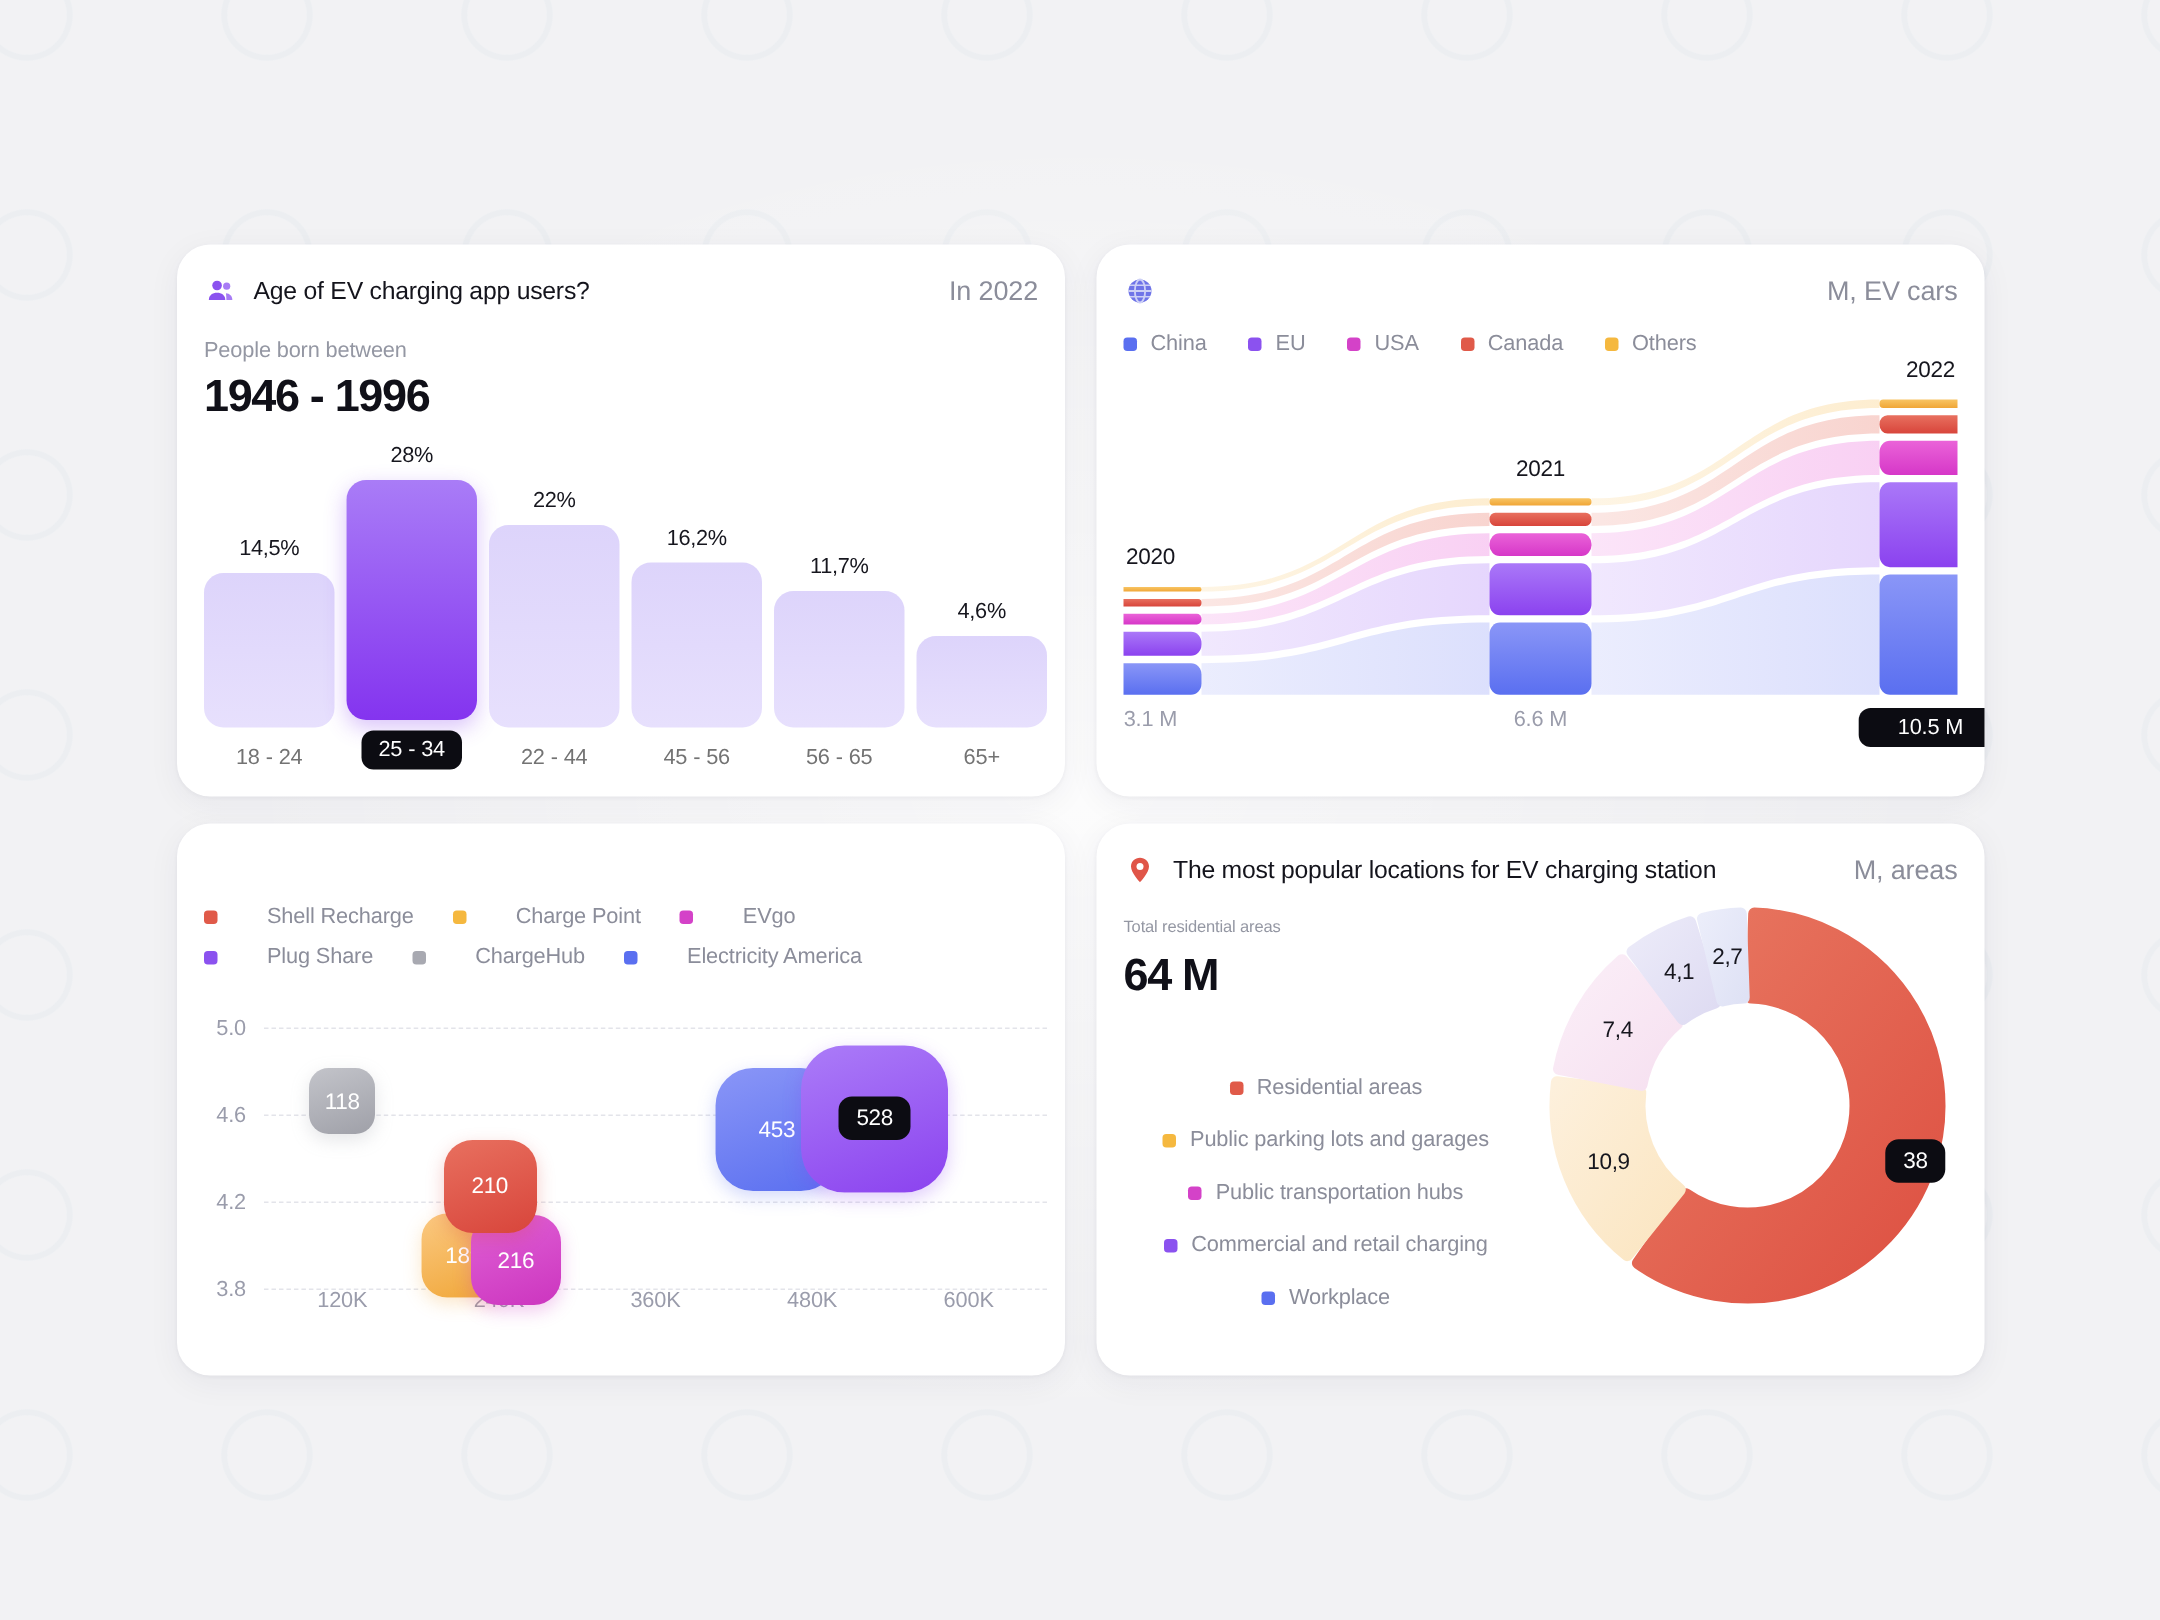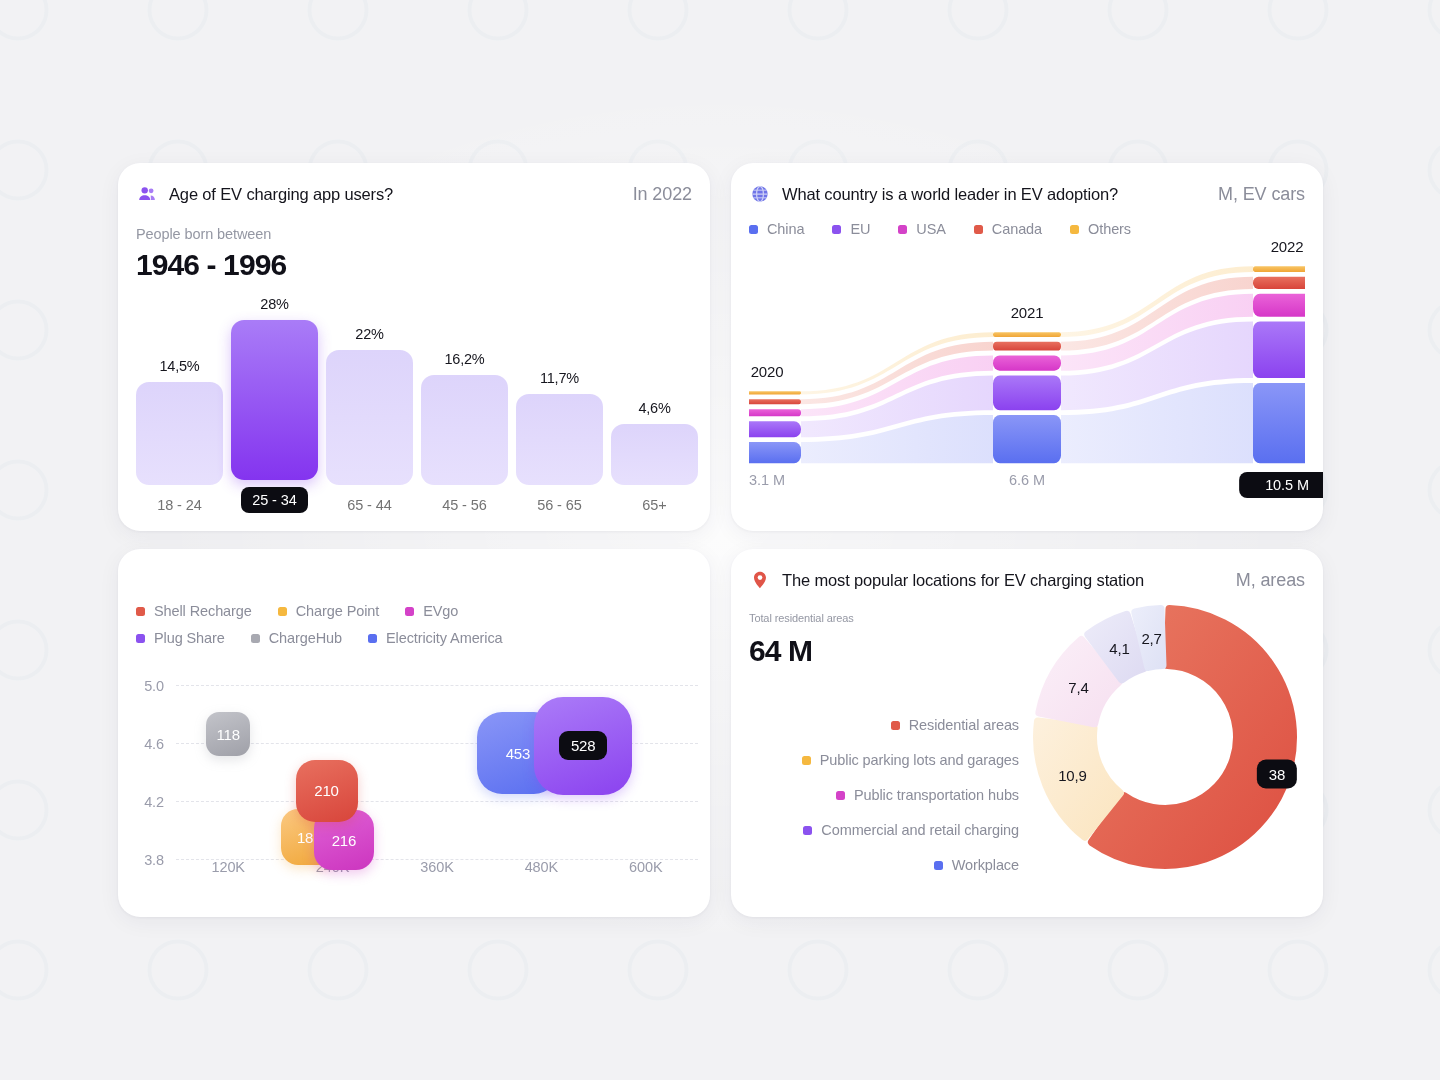--- a/index.html
+++ b/index.html
@@ -133,21 +133,21 @@
     position: absolute; font-size: 14.5px; color: #9a9cab; letter-spacing: -.1px;
     transform: translateX(-50%); white-space: nowrap;
   }
   .flow-total.is-active {
     color: #ffffff; background: #0c0c12; padding: 5px 26px; border-radius: 8px;
   }
 
   
   #card-apps .legend { position: absolute; left: 18px; top: 54px; width: 540px; gap: 0; }
   #card-apps .legend-row { display: flex; align-items: center; width: 100%; margin-bottom: 11px; }
-  #card-apps .legend-row .legend-item { margin-right: 26px; }
+  #card-apps .legend-row .legend-item { margin-right: 26px; gap: 24px; }
   #plot {
     position: absolute; left: 18px; right: 12px; top: 128px; bottom: 18px;
   }
   #plot-area {
     position: absolute; left: 40px; right: 0; top: 8px; bottom: 40px;
   }
   .grid-line {
     position: absolute; left: 0; right: 0; height: 0;
     border-top: 1.5px dashed #e3e4ea;
   }
@@ -177,21 +177,21 @@
   #card-loc .sub-label {
     position: absolute; left: 18px; top: 63px;
     font-size: 11px; color: #9497a3; letter-spacing: -.1px;
   }
   #card-loc .big-value {
     position: absolute; left: 18px; top: 85px;
     font-size: 30px; font-weight: 700; color: #101018; letter-spacing: -.9px;
   }
   #card-loc .legend {
     position: absolute; left: 18px; top: 168px; width: 270px;
-    flex-direction: column; align-items: flex-end; gap: 0;
+    flex-direction: column; align-items: center; gap: 0;
   }
   #card-loc .legend-item { margin-bottom: 19px; }
   #donut-wrap { position: absolute; right: 8px; top: 38px; width: 300px; height: 300px; }
   #donut-svg { width: 100%; height: 100%; overflow: visible; }
   .donut-label {
     position: absolute; font-size: 15px; color: #16161e; letter-spacing: -.2px;
     transform: translate(-50%, -50%); white-space: nowrap;
   }
   .donut-label.is-active {
     color: #ffffff; background: #0c0c12; padding: 6px 12px; border-radius: 9px;
@@ -227,21 +227,21 @@
           <div class="bar-label">18 - 24</div>
         </div>
         <div class="bar-col is-active">
           <div class="bar-pct">28%</div>
           <div class="bar-rect" style="height: 160px;"></div>
           <div class="bar-label">25 - 34</div>
         </div>
         <div class="bar-col">
           <div class="bar-pct">22%</div>
           <div class="bar-rect" style="height: 134.714px;"></div>
-          <div class="bar-label">65 - 44</div>
+          <div class="bar-label">22 - 44</div>
         </div>
         <div class="bar-col">
           <div class="bar-pct">16,2%</div>
           <div class="bar-rect" style="height: 110.271px;"></div>
           <div class="bar-label">45 - 56</div>
         </div>
         <div class="bar-col">
           <div class="bar-pct">11,7%</div>
           <div class="bar-rect" style="height: 91.3071px;"></div>
           <div class="bar-label">56 - 65</div>
@@ -258,21 +258,20 @@
     <div class="card-head">
       <span class="head-icon">
         <svg width="20" height="20" viewBox="0 0 24 24">
           <circle cx="12" cy="12" r="9.2" fill="#6f74e8"></circle>
           <ellipse cx="12" cy="12" rx="4.1" ry="9.2" fill="none" stroke="#cdd0f6" stroke-width="1.5"></ellipse>
           <line x1="2.8" y1="12" x2="21.2" y2="12" stroke="#cdd0f6" stroke-width="1.5"></line>
           <line x1="4" y1="7.4" x2="20" y2="7.4" stroke="#cdd0f6" stroke-width="1.2"></line>
           <line x1="4" y1="16.6" x2="20" y2="16.6" stroke="#cdd0f6" stroke-width="1.2"></line>
         </svg>
       </span>
-      <span class="head-title">What country is a world leader in EV adoption?</span>
       <span class="head-unit">M, EV cars</span>
     </div>
     <div class="legend" id="country-legend">
         <div class="legend-item">
           <span class="dot" style="background: rgb(90, 111, 240);"></span>
           <span class="legend-label">China</span>
         </div>
         <div class="legend-item">
           <span class="dot" style="background: rgb(139, 82, 239);"></span>
           <span class="legend-label">EU</span>

